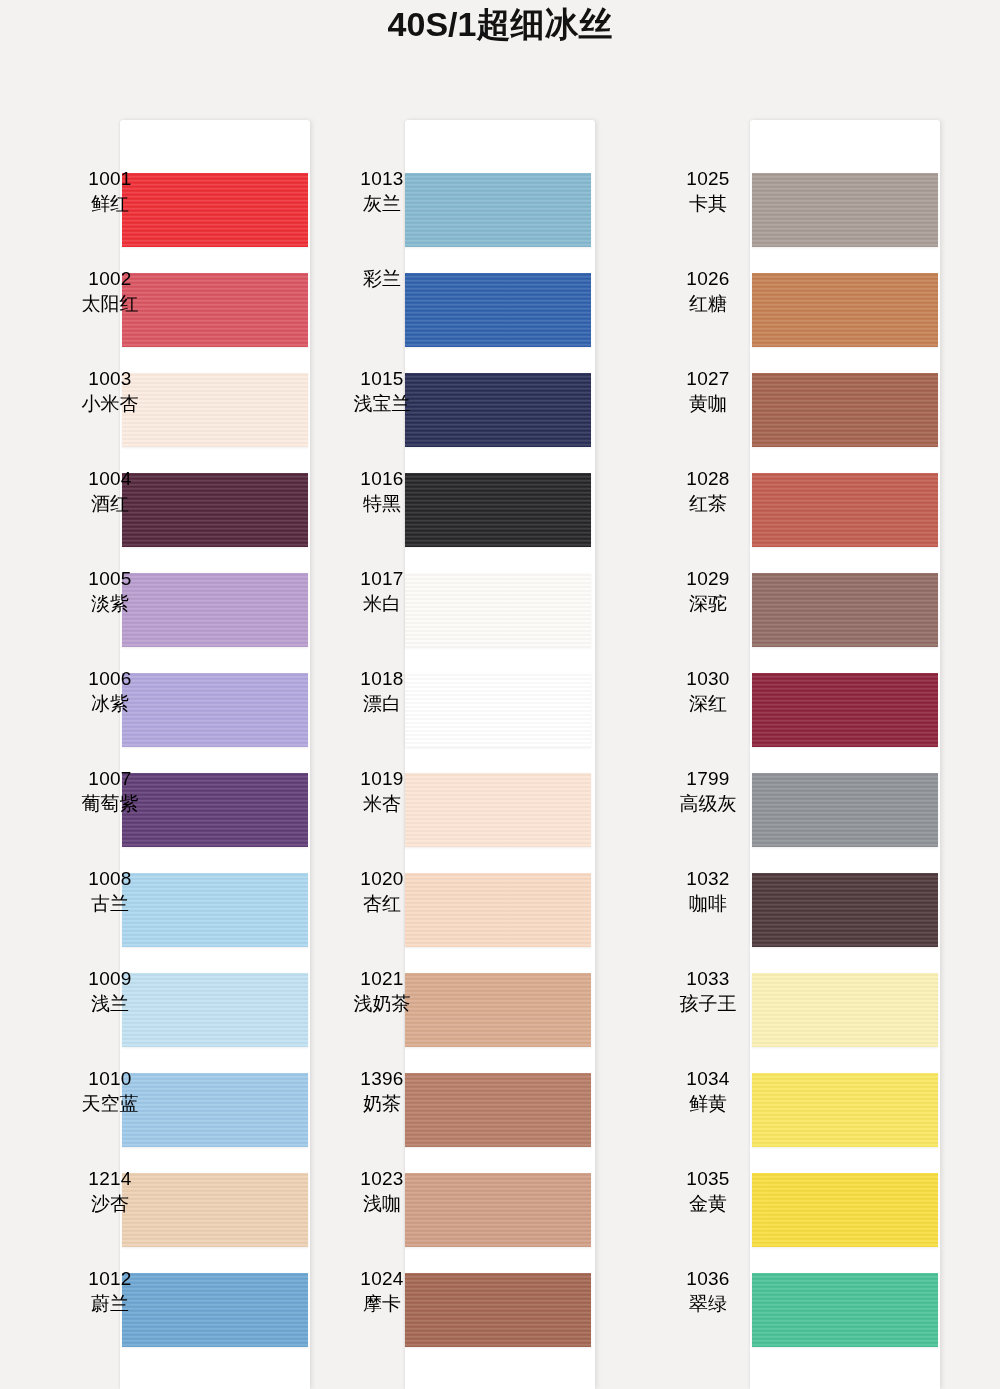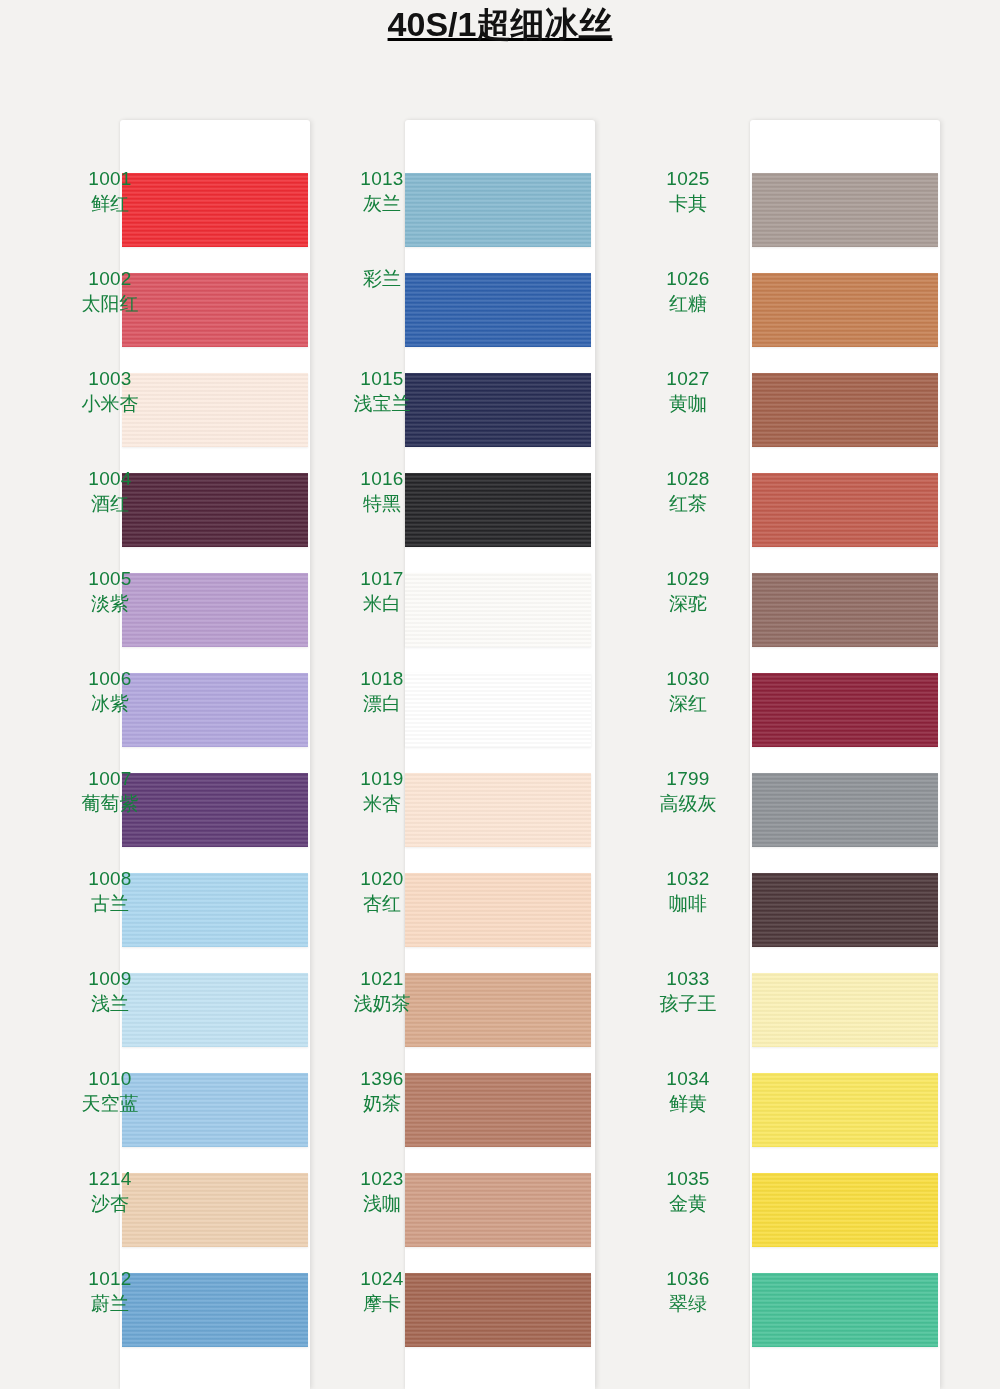--- a/index.html
+++ b/index.html
@@ -16,21 +16,20 @@
   }
 
   
   #header {
     position: absolute;
     top: 0;
     left: 0;
     width: 1000px;
     height: 112px;
     text-align: center;
-    text-decoration: underline;
   }
   #title {
     margin: 0;
     padding-top: 6px;
     font-size: 34px;
     font-weight: bold;
     letter-spacing: 0px;
     color: #121212;
     line-height: 1.08;
   }
@@ -71,21 +70,21 @@
     left: 0;
     width: 1000px;
     height: 100px;
   }
   .row-label {
     position: absolute;
     width: 104px;
     text-align: center;
     top: 12px;
     line-height: 1.30;
-    color: #15803d;
+    color: #000000;
     font-size: 19px;
     z-index: 4;
   }
   .row-code {
     display: block;
     font-size: 19px;
     letter-spacing: 0.3px;
   }
   .row-name {
     display: block;
@@ -107,21 +106,21 @@
         rgba(255,255,255,0.10) 3px,
         rgba(255,255,255,0.16) 4px
       );
     box-shadow: 0 1px 2px rgba(0,0,0,0.07);
   }
   
   .col1 .row-label { left: 58px; }
   .col1 .swatch    { left: 122px; }
   .col2 .row-label { left: 330px; }
   .col2 .swatch    { left: 405px; }
-  .col3 .row-label { left: 636px; }
+  .col3 .row-label { left: 656px; }
   .col3 .swatch    { left: 752px; }
 </style>
 </head>
 <body>
 
 <div id="header">
   <h1 id="title">40S/1超细冰丝</h1>
 </div>
 
 <div class="card-column" id="card-column-1"></div>

